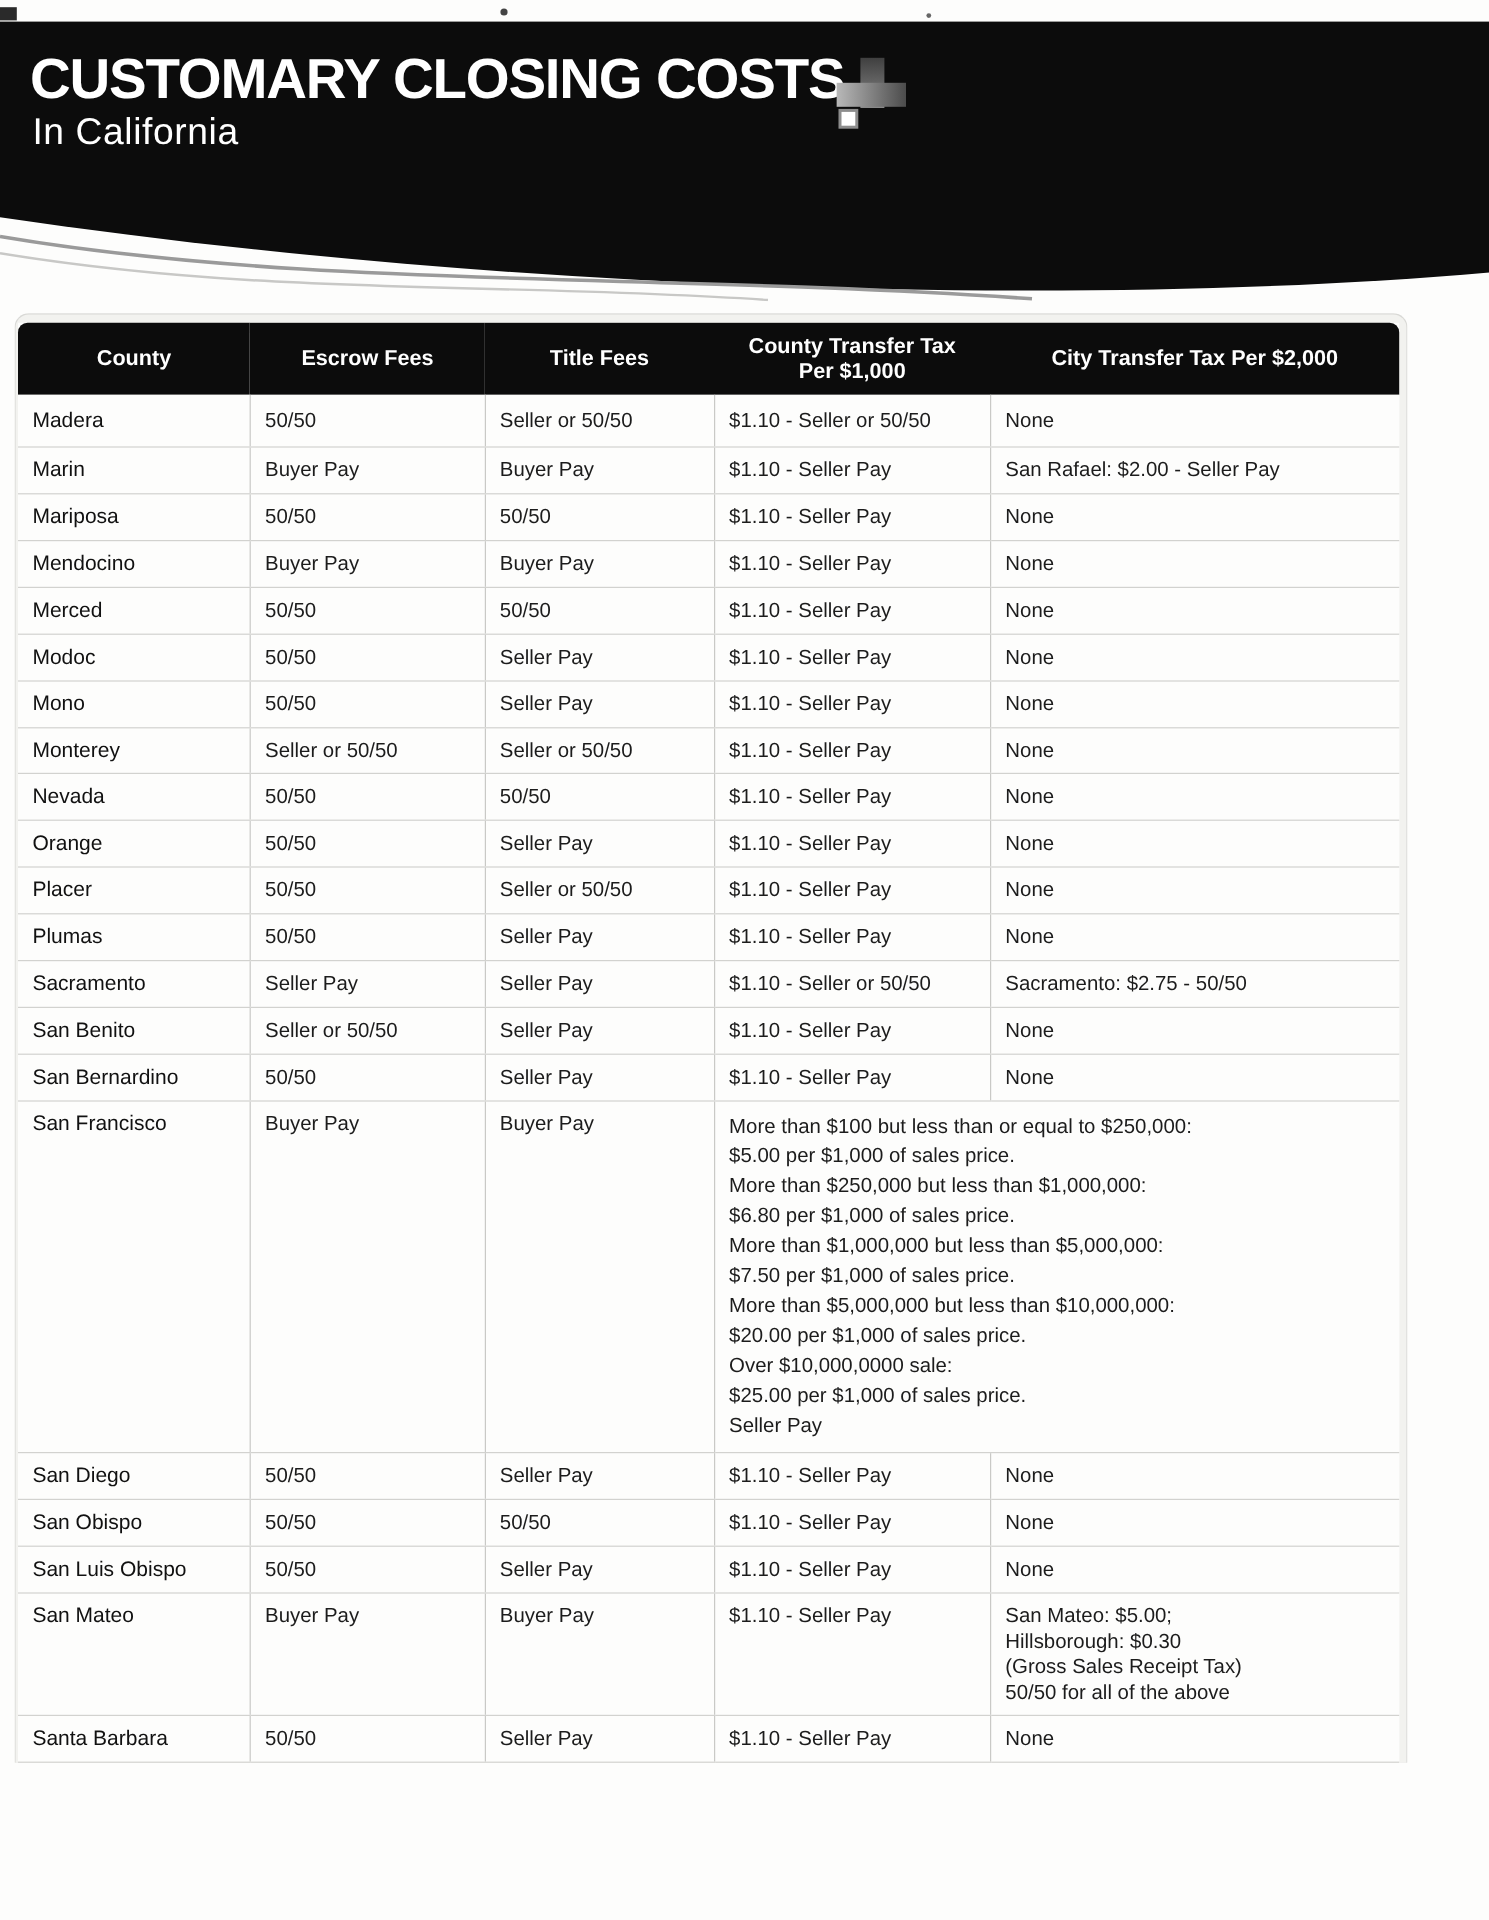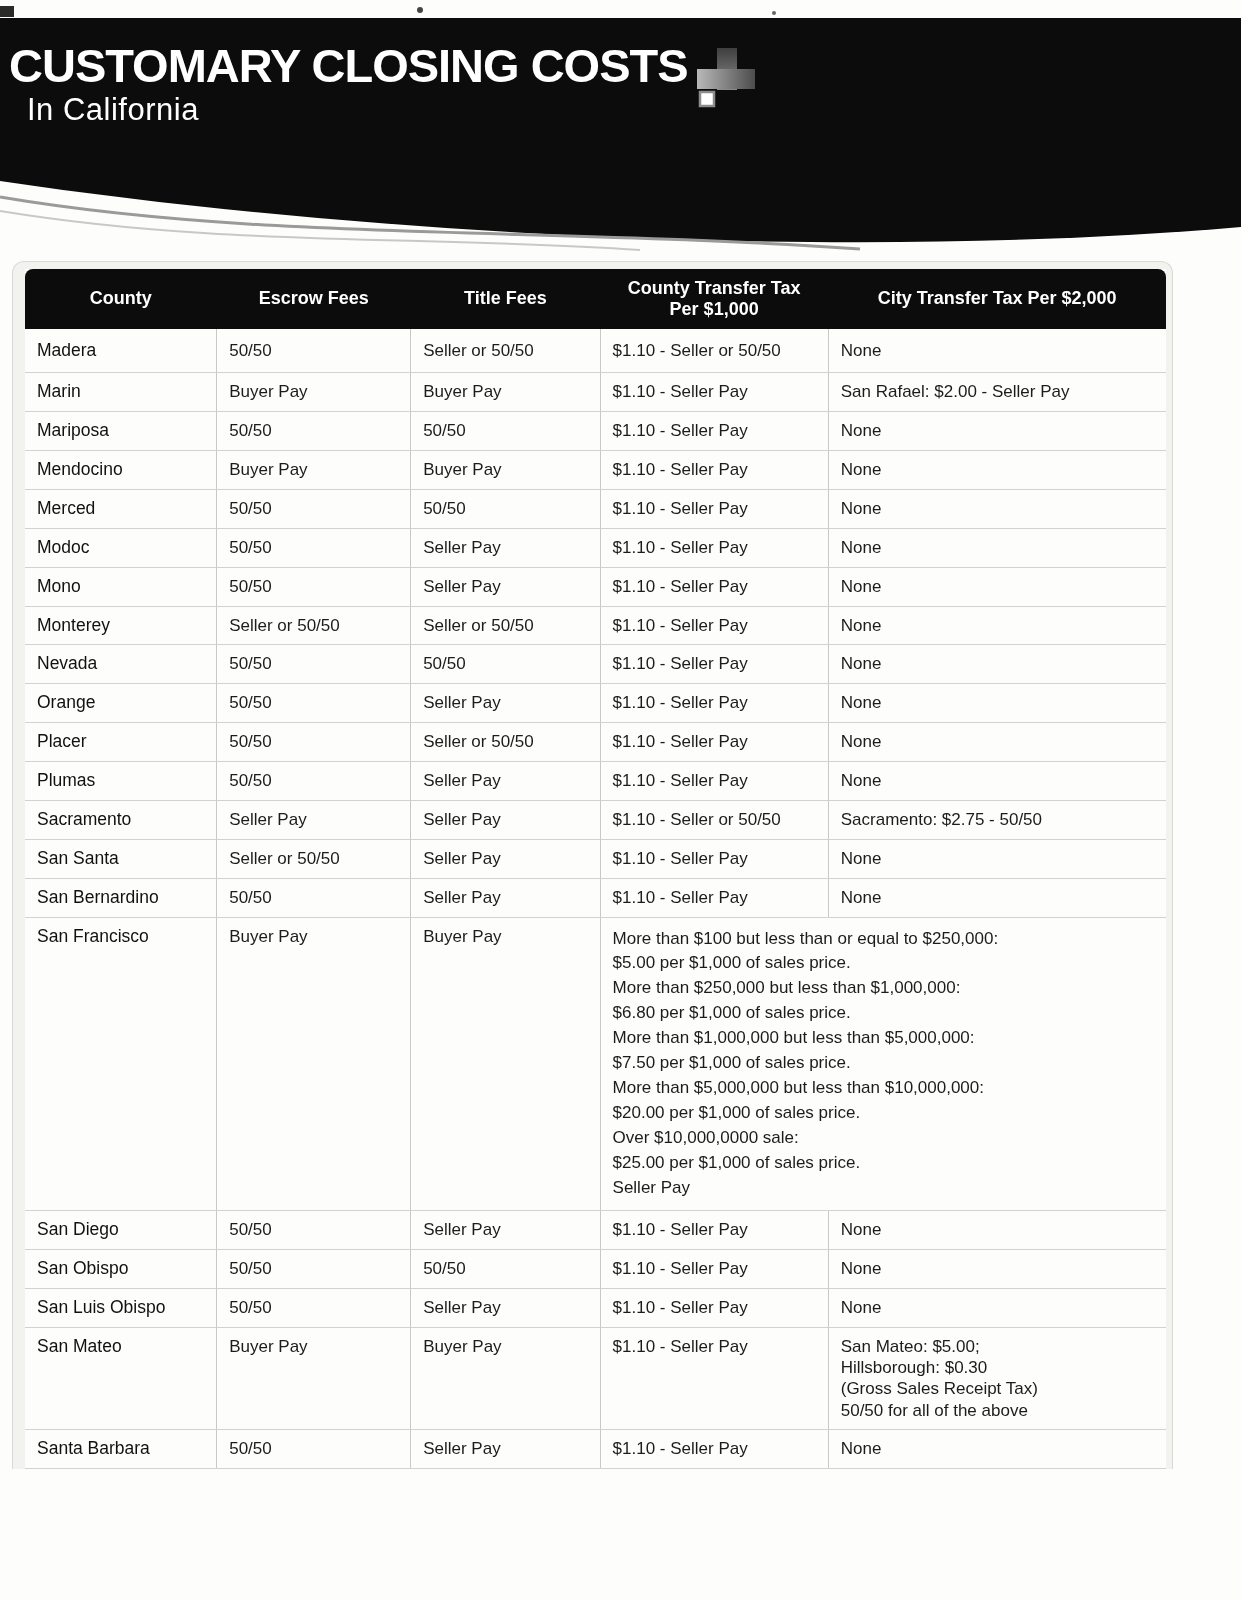--- a/index.html
+++ b/index.html
@@ -26,21 +26,21 @@
   
   .banner {
     position: relative;
     margin-top: 18px;
     background: #0c0c0c;
     height: 152px;
     color: #ffffff;
   }
   .banner-title {
     margin: 0;
-    padding: 24px 0 0 9px;
+    padding: 24px 0 0 25px;
     font-size: 47px;
     font-weight: 800;
     letter-spacing: -1px;
     line-height: 1.02;
   }
   .banner-subtitle {
     padding: 2px 0 0 27px;
     font-size: 31px;
     font-weight: 400;
     letter-spacing: 0.5px;
@@ -57,21 +57,21 @@
     margin-top: -1px;
   }
 
   
   .sheet-card {
     margin: 10px 68px 0 12px;
     border: 1px solid #d8d8d5;
     border-bottom: none;
     border-radius: 12px 12px 0 0;
     background: #f2f2ef;
-    padding: 7px 6px 0 12px;
+    padding: 7px 6px 0 2px;
   }
   table.costs {
     width: 100%;
     border-collapse: collapse;
     background: #fdfdfc;
     table-layout: fixed;
   }
   thead th {
     background: #0c0c0c;
     color: #ffffff;
@@ -247,21 +247,21 @@
           <td>None</td>
         </tr>
         <tr>
           <td class="county-cell">Sacramento</td>
           <td>Seller Pay</td>
           <td>Seller Pay</td>
           <td>$1.10 - Seller or 50/50</td>
           <td>Sacramento: $2.75 - 50/50</td>
         </tr>
         <tr>
-          <td class="county-cell">San Santa</td>
+          <td class="county-cell">San Benito</td>
           <td>Seller or 50/50</td>
           <td>Seller Pay</td>
           <td>$1.10 - Seller Pay</td>
           <td>None</td>
         </tr>
         <tr>
           <td class="county-cell">San Bernardino</td>
           <td>50/50</td>
           <td>Seller Pay</td>
           <td>$1.10 - Seller Pay</td>

